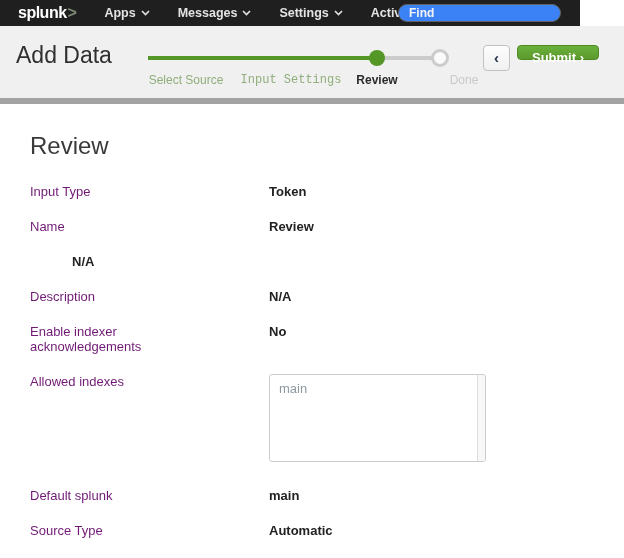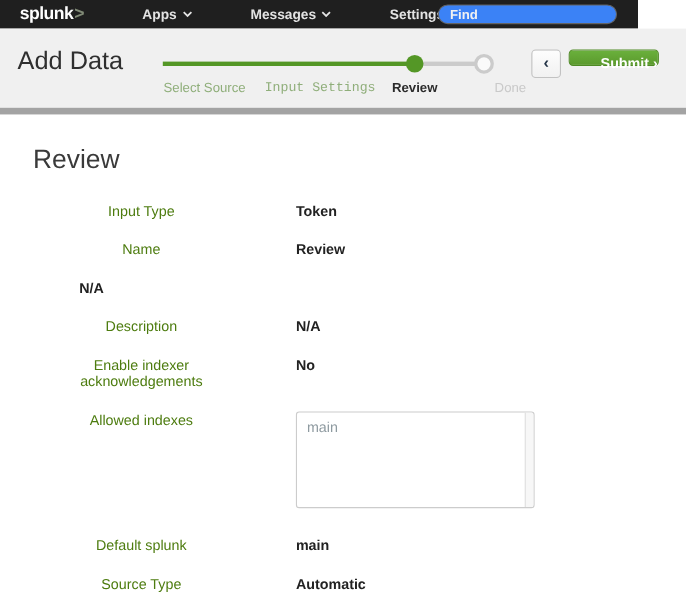--- a/index.html
+++ b/index.html
@@ -39,21 +39,20 @@
   }
   .menu-item {
     color: #e3e3e3;
     font-size: 12.5px;
     font-weight: bold;
     margin-right: 28px;
     display: flex;
     align-items: center;
     cursor: pointer;
     white-space: nowrap;
-    margin-left: 25px;
   }
   .caret {
     margin-left: 5px;
     display: inline-block;
   }
   .caret svg { display: block; }
   .find-box {
     position: absolute;
     left: 398px; top: 4px;
     width: 163px; height: 18px;
@@ -142,21 +141,21 @@
   .submit-button {
     position: absolute;
     left: 517px; top: 19px;
     width: 82px; height: 15px;
     background: linear-gradient(#6ab03c, #5b9a2d);
     border: 1px solid #4e8a24;
     border-radius: 4px;
     color: #ffffff;
     font-size: 13px;
     font-weight: bold;
-    text-align: right;
+    text-align: center;
     line-height: 24px;
     cursor: pointer;
     white-space: nowrap;
   }
 
   
   .content { padding-top: 28px; }
   .review-heading {
     margin-left: 30px;
     font-size: 24px;
@@ -166,22 +165,22 @@
   .fields { margin-top: 24px; padding-left: 30px; }
   .field-row {
     display: flex;
     align-items: baseline;
     margin-bottom: 20px;
     font-size: 13px;
   }
   .field-row.listbox-row { align-items: flex-start; margin-bottom: 26px; }
   .field-label {
     width: 197px;
-    text-align: center;
-    color: #4d7c0f;
+    text-align: left;
+    color: #701a75;
     flex: none;
   }
   .field-value {
     margin-left: 42px;
     font-weight: bold;
     color: #222222;
   }
   .listbox {
     position: relative;
     margin-left: 42px;

